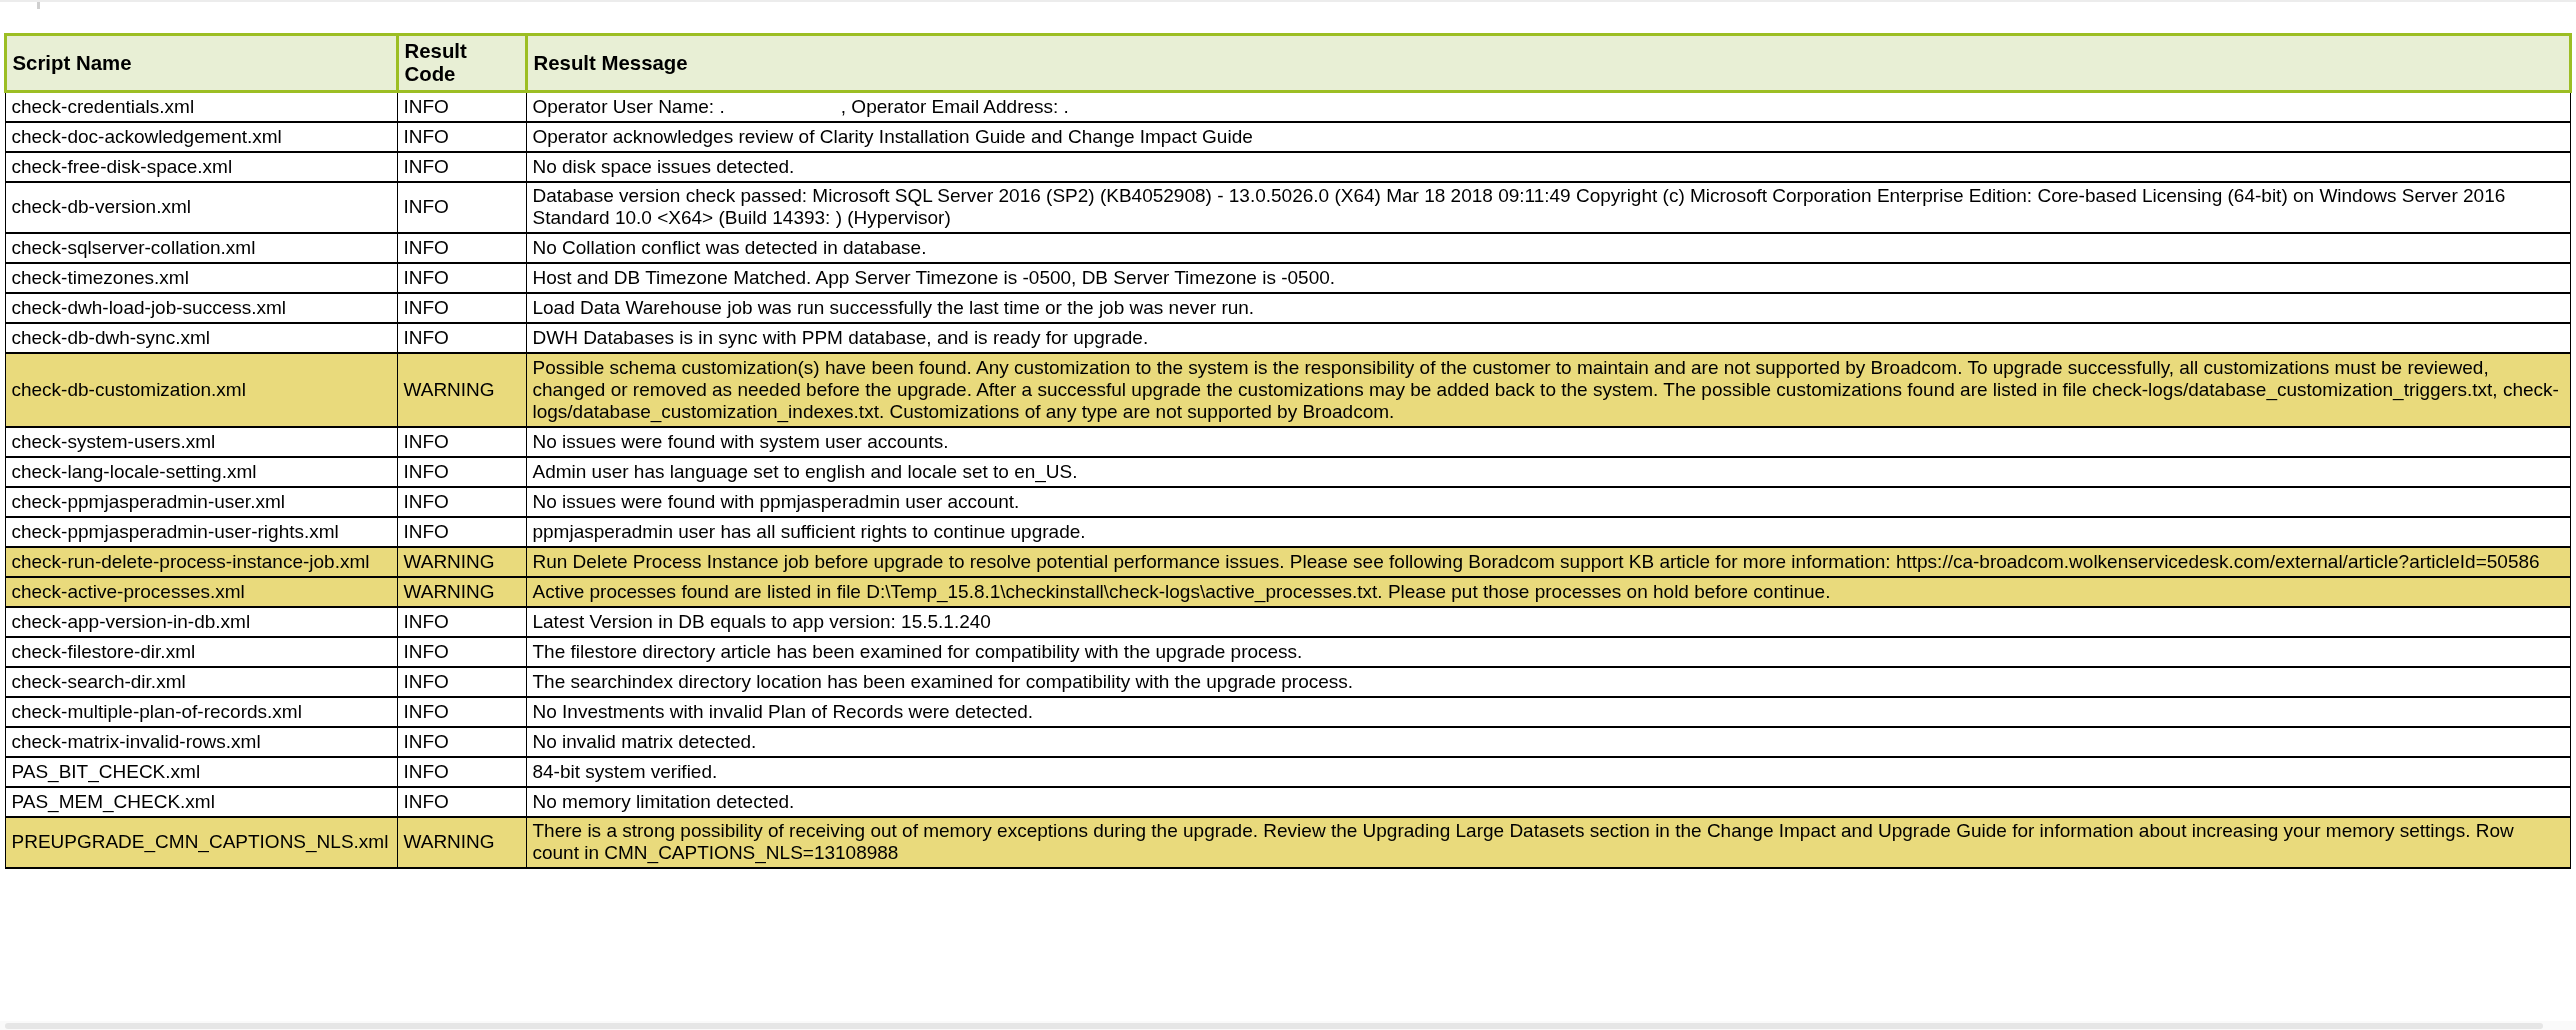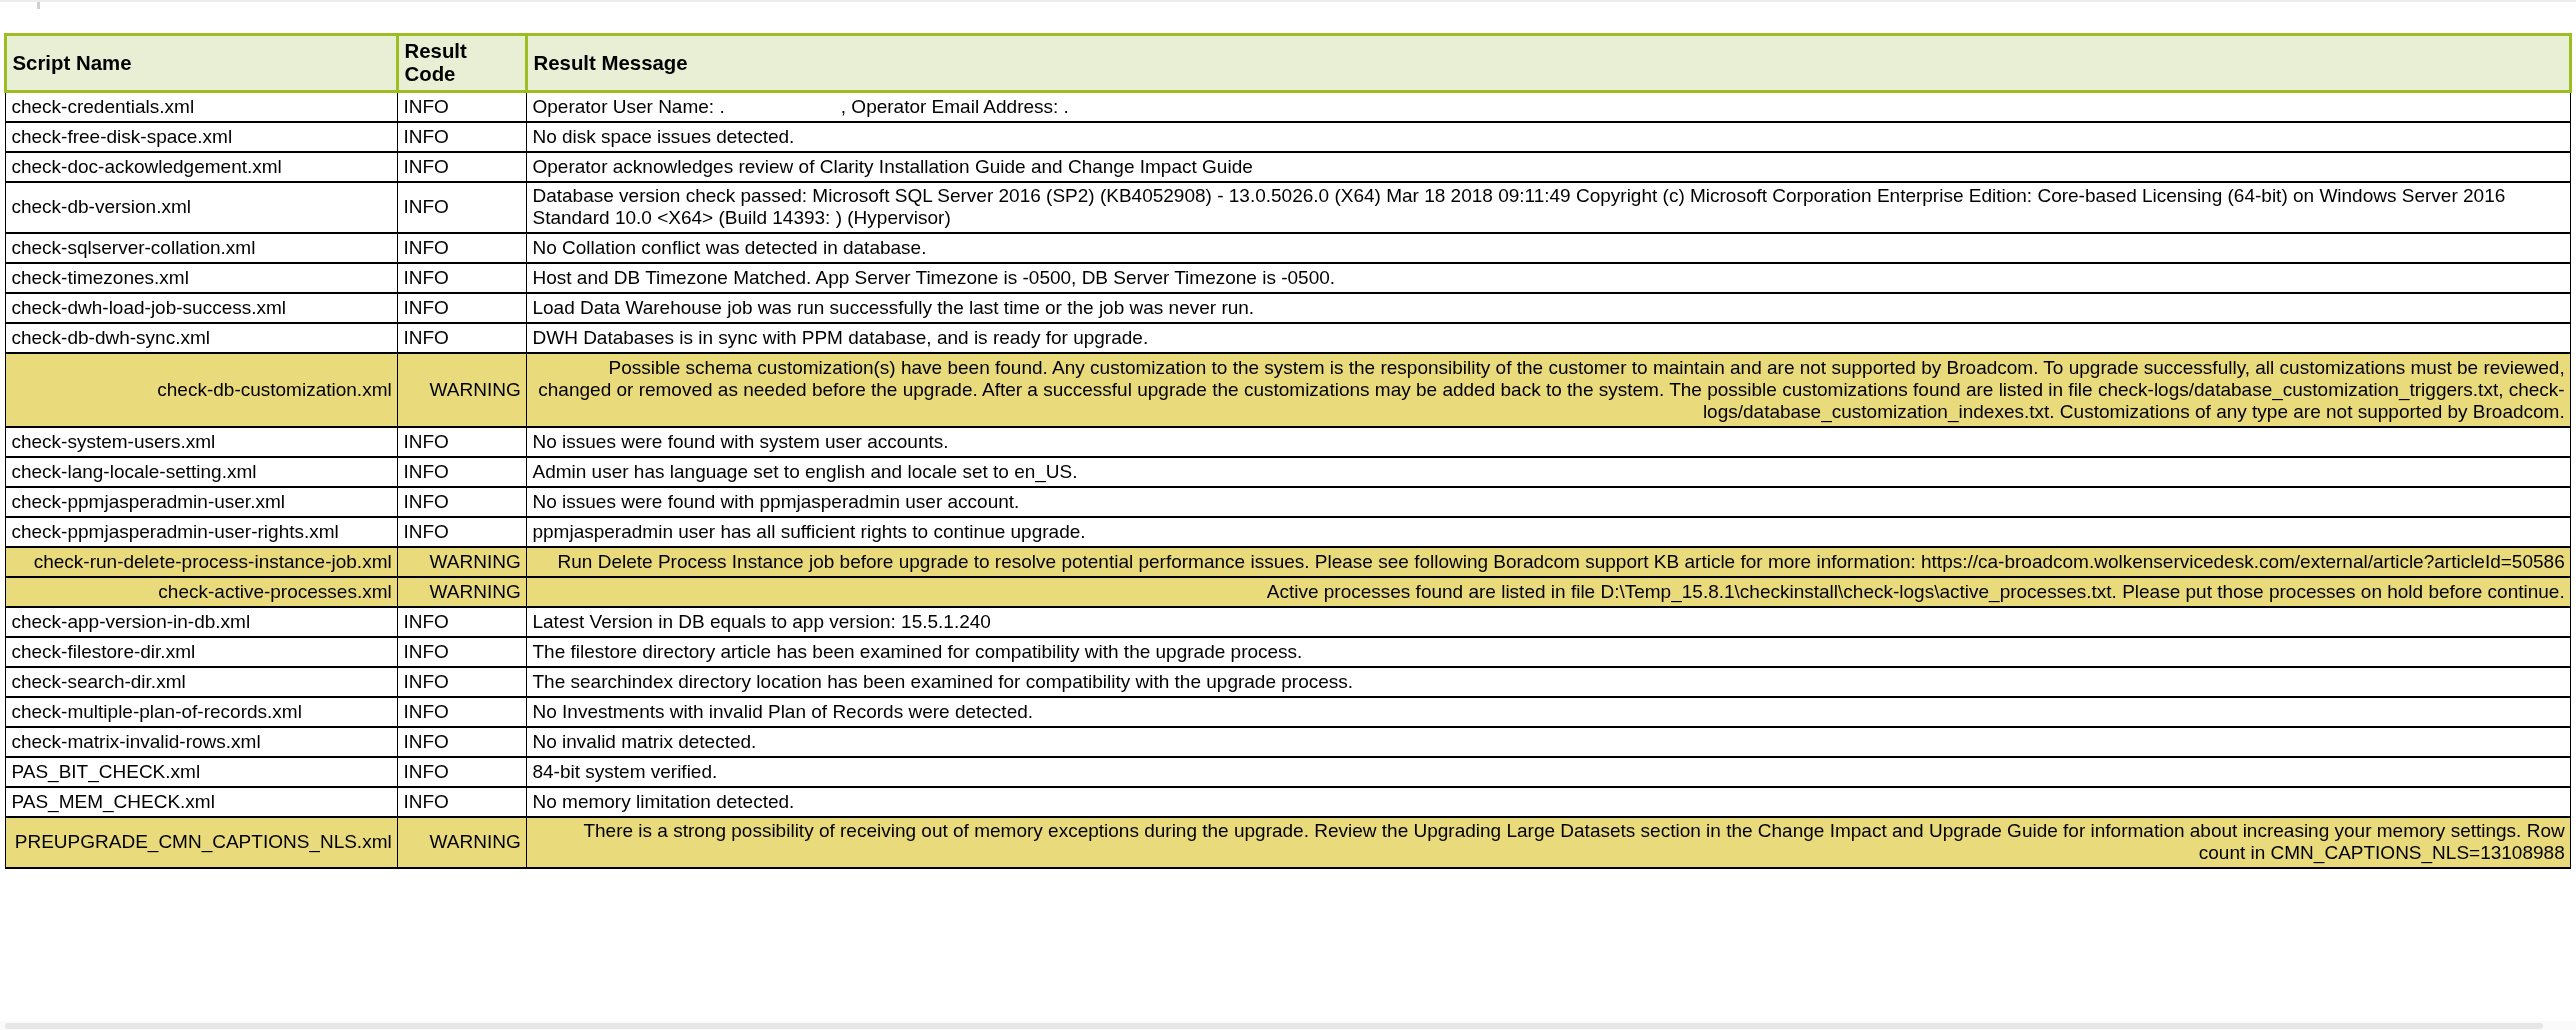--- a/index.html
+++ b/index.html
@@ -48,21 +48,21 @@
     border-bottom-width:2.7px;
     font-size:19px;
     line-height:1.16;
     padding:2.7px 5.4px;
     height:30px;
     vertical-align:middle;
     background:#ffffff;
     word-wrap:break-word;
   }
   td.message{white-space:pre-wrap;}
-  tr.warning td{background:var(--warning-bg);text-align:right;}
+  tr.warning td{background:var(--warning-bg);}
   .h-scrollbar-track{
     position:absolute;left:0;bottom:0;width:2576px;height:9.5px;background:#fafafa;
   }
   .h-scrollbar-thumb{
     position:absolute;left:5.4px;bottom:1.4px;width:2538px;height:6.1px;
     background:#e6e6e6;border-radius:3.4px;
   }
 </style>
 </head>
 <body>
@@ -84,28 +84,28 @@
       <th>Result Message</th>
     </tr>
   </thead>
   <tbody>
       <tr>
         <td>check-credentials.xml</td>
         <td>INFO</td>
         <td class="message">Operator User Name: .                      , Operator Email Address: .</td>
       </tr>
       <tr>
+        <td>check-doc-ackowledgement.xml</td>
+        <td>INFO</td>
+        <td class="message">Operator acknowledges review of Clarity Installation Guide and Change Impact Guide</td>
+      </tr>
+      <tr>
         <td>check-free-disk-space.xml</td>
         <td>INFO</td>
         <td class="message">No disk space issues detected.</td>
-      </tr>
-      <tr>
-        <td>check-doc-ackowledgement.xml</td>
-        <td>INFO</td>
-        <td class="message">Operator acknowledges review of Clarity Installation Guide and Change Impact Guide</td>
       </tr>
       <tr>
         <td>check-db-version.xml</td>
         <td>INFO</td>
         <td class="message">Database version check passed: Microsoft SQL Server 2016 (SP2) (KB4052908) - 13.0.5026.0 (X64) Mar 18 2018 09:11:49 Copyright (c) Microsoft Corporation Enterprise Edition: Core-based Licensing (64-bit) on Windows Server 2016 Standard 10.0 &lt;X64&gt; (Build 14393: ) (Hypervisor)</td>
       </tr>
       <tr>
         <td>check-sqlserver-collation.xml</td>
         <td>INFO</td>
         <td class="message">No Collation conflict was detected in database.</td>

